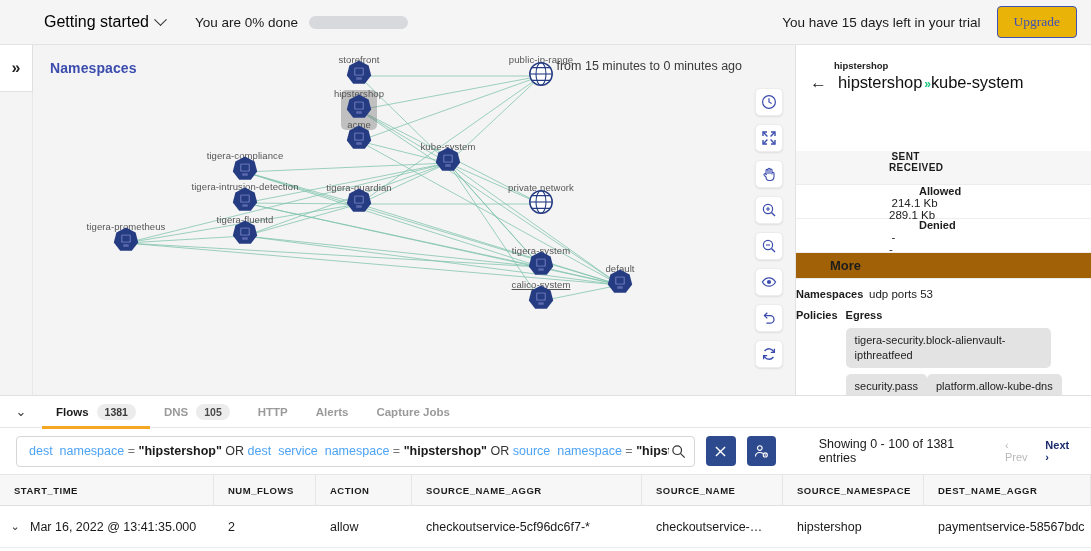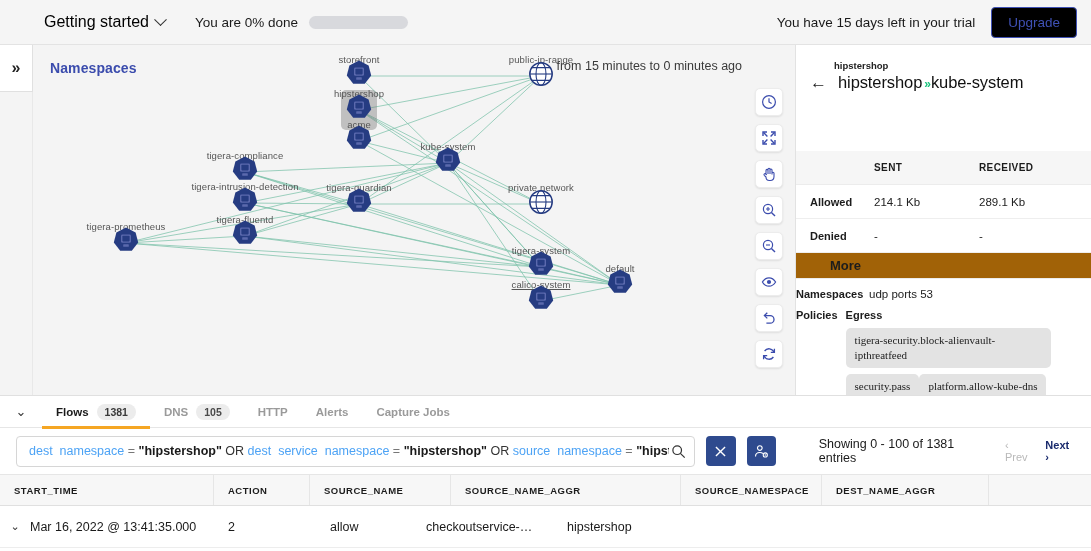--- a/index.html
+++ b/index.html
@@ -24,23 +24,23 @@
   .done-label { margin-left: 30px; font-size: 13.5px; color: #1a1a1a; font-weight: 500; }
   .progress-track {
     margin-left: 11px; width: 99px; height: 13px; border-radius: 7px; background: #d8d9dd;
   }
   .progress-fill { height: 100%; width: 0%; border-radius: 7px; background: #4d5ba6; }
   .trial-text {
     margin-left: auto; font-size: 13.5px; color: #1a1a1a; font-weight: 500;
   }
   .upgrade-btn {
     margin-left: 16px; margin-right: 14px;
-    border: 1px solid #3f51b5; background: #000000; color: #3f51b5;
+    border: 1px solid #3f51b5; background: #eab308; color: #3f51b5;
     font-size: 13.5px; font-weight: 500; border-radius: 4px;
-    padding: 7px 16px; cursor: pointer; font-family: Liberation Sans, sans-serif;
+    padding: 7px 16px; cursor: pointer; font-family: Liberation Serif, serif;
   }
 
   
   .rail {
     position: absolute; top: 45px; left: 0; width: 33px; height: 47px;
     background: #ffffff; border-right: 1px solid #e0e0e0; border-bottom: 1px solid #e0e0e0;
     display: flex; align-items: center; justify-content: center; cursor: pointer;
   }
   .rail-chev { font-size: 16px; color: #222; line-height: 1; font-weight: bold; }
   .rail-fill {
@@ -89,38 +89,38 @@
     position: absolute; top: 45px; left: 795px; width: 296px; height: 350px;
     background: #ffffff; border-left: 1px solid #e2e2e2; overflow: hidden;
   }
   .d-sub { position: absolute; left: 38px; top: 15px; font-size: 9.5px; font-weight: bold; color: #222; }
   .d-head { position: absolute; left: 14px; top: 28px; display: flex; align-items: center; gap: 11px; }
   .back-arrow { font-size: 17px; color: #222; line-height: 1; cursor: pointer; }
   .d-title { font-size: 16.5px; color: #111; font-weight: 500; letter-spacing: -.1px; }
   .d-arrow { color: #19c37d; font-size: 12px; font-weight: bold; letter-spacing: -2px; padding: 0 2px; }
 
   .d-table { position: absolute; top: 106px; left: 0; width: 296px; }
-  .d-row { display: flex; align-items: center; height: 34px; border-bottom: 1px solid #eee; }
+  .d-row { display: flex; align-items: center; height: 34px; border-bottom: 1px solid #eee; flex-direction: column; }
   .d-row.hdr { background: #f6f6f6; border-bottom: 1px solid #ececec; }
   .d-c1 { width: 78px; padding-left: 14px; font-size: 11px; font-weight: bold; color: #1c1c1c; }
   .d-c2 { width: 105px; font-size: 11.5px; color: #222; }
   .d-c3 { width: 110px; font-size: 11.5px; color: #222; }
   .d-row.hdr .d-c2, .d-row.hdr .d-c3 { font-size: 10px; font-weight: bold; letter-spacing: .4px; color: #1c1c1c; }
   .d-more { height: 26px; background: #a16207; display: flex; align-items: center;
             padding-left: 34px; font-size: 13px; font-weight: bold; color: #1c1c1c;
             border-bottom: 1px solid #ececec; }
 
   .d-kv { display: flex; margin-top: 9px; }
   .d-k { width: 73px; text-align: right; font-size: 11px; font-weight: bold; color: #1c1c1c; padding-right: 8px; }
   .d-v { font-size: 11.5px; color: #222; }
   .pol-head { font-size: 11px; font-weight: bold; color: #1c1c1c; margin-bottom: 7px; }
   .pill {
     display: inline-block; background: #e3e3e3; border-radius: 5px;
     padding: 5px 9px; font-size: 11px; color: #222; margin-bottom: 6px;
-    max-width: 205px; line-height: 1.35; font-family: Liberation Serif, serif;
+    max-width: 205px; line-height: 1.35;
   }
 
   
   .bottom {
     position: absolute; top: 395px; left: 0; width: 1091px; height: 156px;
     background: #fff; border-top: 1px solid #e0e0e0;
   }
   .tabs { display: flex; align-items: center; height: 32px; border-bottom: 1px solid #e6e6e6; }
   .tab-chev { width: 42px; text-align: center; font-size: 13px; color: #333; cursor: pointer; }
   .tab {
@@ -495,34 +495,37 @@
       <span class="showing">Showing 0 - 100 of 1381 entries</span>
       <span class="pager">
         <span class="prev">‹ Prev</span>
         <span class="next">Next ›</span>
       </span>
     </div>
 
     <div class="dtable">
       <div class="dt-head" id="dt-head">
           <div class="dt-th" style="width: 214px;">START_TIME</div>
+          <div class="dt-th" style="width: 102px;">NUM_FLOWS</div>
           <div class="dt-th" style="width: 96px;">ACTION</div>
+          <div class="dt-th" style="width: 230px;">SOURCE_NAME_AGGR</div>
           <div class="dt-th" style="width: 141px;">SOURCE_NAME</div>
-          <div class="dt-th" style="width: 230px;">SOURCE_NAME_AGGR</div>
           <div class="dt-th" style="width: 141px;">SOURCE_NAMESPACE</div>
           <div class="dt-th" style="width: 167px;">DEST_NAME_AGGR</div>
         </div>
       <div id="dt-body">
           <div class="dt-row">
             <div class="dt-td" style="width: 214px; padding-left: 0px;">
               <span class="row-chev">⌄</span>
               <span>Mar 16, 2022 @ 13:41:35.000</span>
             </div>
             <div class="dt-td" style="width: 102px;">2</div>
             <div class="dt-td" style="width: 96px;">allow</div>
+            <div class="dt-td" style="width: 230px;">checkoutservice-5cf96dc6f7-*</div>
             <div class="dt-td" style="width: 141px;">checkoutservice-…</div>
             <div class="dt-td" style="width: 141px;">hipstershop</div>
+            <div class="dt-td" style="width: 167px;">paymentservice-58567bdc</div>
           </div>
         </div>
     </div>
   </div>
 
 </div>
 
 </body></html>

